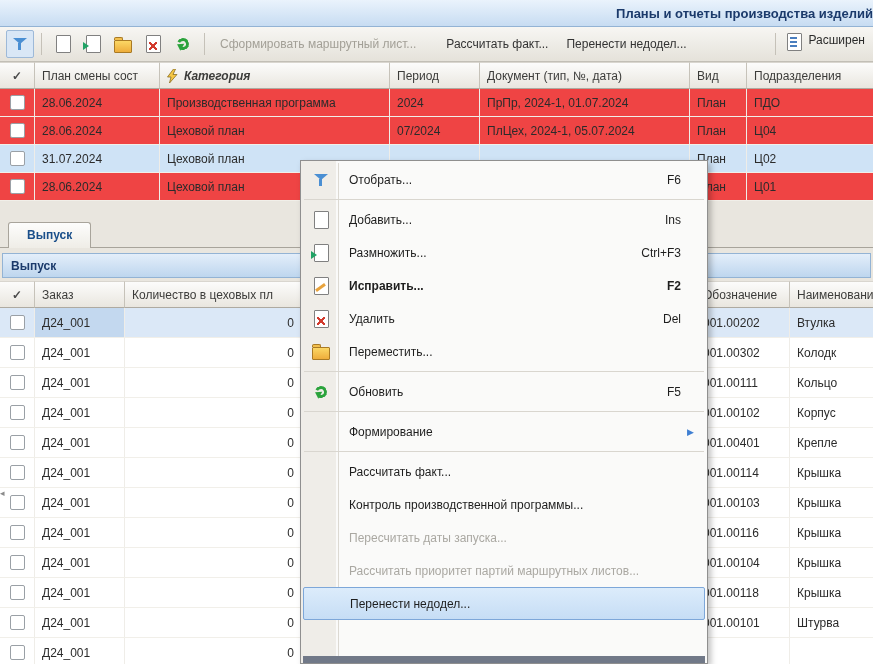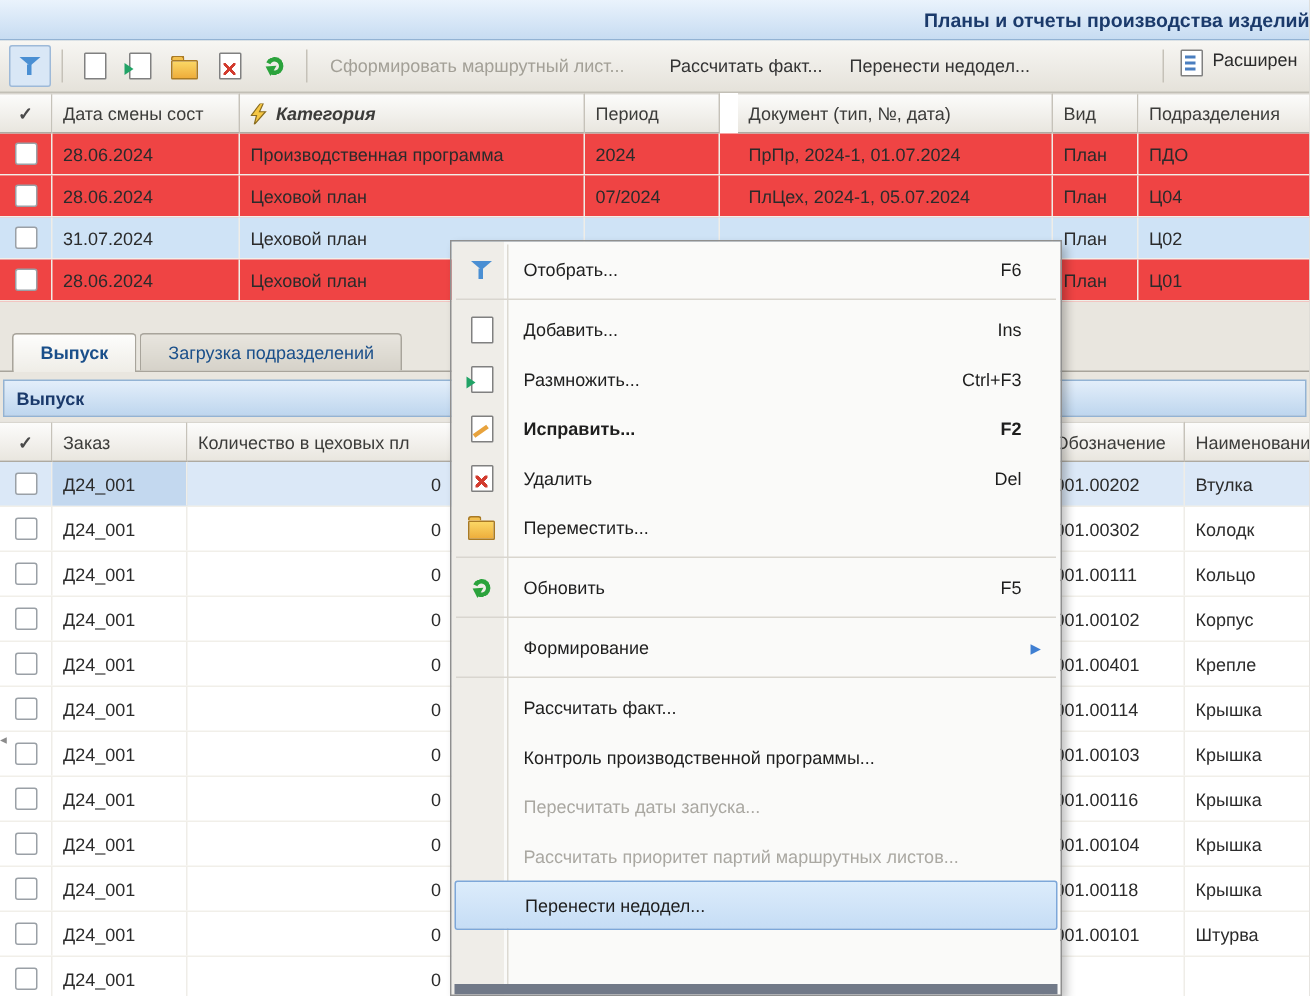--- a/index.html
+++ b/index.html
@@ -65,21 +65,21 @@
     border-right:1px solid #efede8;overflow:hidden;white-space:nowrap;}
   .cbcell{justify-content:center;padding:0;}
   .cb{width:13px;height:13px;background:#fff;border:1px solid #9aa0a6;border-radius:2px;flex:none;}
   .check{font-weight:bold;color:#4a4a4a;}
   .trow.selected{background:#cfe3f6;}
   .orow.selected{background:#dbe8f7;}
   .orow.selected .o-order{background:#c3d8ef;}
 
   
   .c-cb{width:35px;} .c-date{width:125px;} .c-cat{width:230px;} .c-per{width:90px;}
-  .c-doc{width:210px;margin-left:12px;} .c-kind{width:57px;} .c-div{flex:1;border-right:none;}
+  .c-doc{width:210px;} .c-kind{width:57px;} .c-div{flex:1;border-right:none;}
   .th.c-cat{font-weight:bold;font-style:italic;gap:6px;text-align:center;}
   .table1{top:62px;}
 
   
   .tabstrip{position:absolute;left:0;top:219px;width:100%;height:29px;box-sizing:border-box;
     display:flex;align-items:flex-end;padding-left:8px;border-bottom:1px solid #a8a49b;}
   .tab{box-sizing:border-box;border:1px solid #a8a49b;border-bottom:none;border-radius:3px 3px 0 0;
     padding:5px 18px;margin-right:2px;color:#1a4f8a;
     background:linear-gradient(#e8e5de,#d6d2c9);white-space:nowrap;}
   .tab.active{background:linear-gradient(#fdfdfc,#efede7);font-weight:bold;position:relative;top:1px;padding-bottom:6px;}
@@ -153,21 +153,21 @@
       <span>Расширен</span>
     </span>
   </div>
 
   <div class="grid table1">
     <div class="thead">
       <div class="th c-cb cbcell">
         <span class="check">✓</span>
       </div>
       <div class="th c-date">
-        <span>Дата смены сост</span>
+        <span>План смены сост</span>
       </div>
       <div class="th c-cat">
         <span class="bolt-icon"><svg width="11" height="14" viewBox="0 0 11 14">
               <path d="M6.5 0 L0.5 8 H4 L2.5 14 L10 5.5 H6 L8.5 0 Z" fill="#f6c744" stroke="#8a6d1f" stroke-width="0.8"></path>
             </svg></span>
         <span>Категория</span>
       </div>
       <div class="th c-per">
         <span>Период</span>
       </div>
@@ -224,21 +224,20 @@
     <div class="td c-per"></div>
     <div class="td c-doc"></div>
     <div class="td c-kind">План</div>
     <div class="td c-div">Ц01</div>
   </div>
       </div>
   </div>
 
   <div class="tabstrip">
       <div class="tab active">Выпуск</div>
-      <div class="tab">Загрузка подразделений</div>
     </div>
 
   <div class="section-hdr">
     <span>Выпуск</span>
   </div>
 
   <div class="grid table2">
     <div class="thead">
       <div class="th o-cb cbcell">
         <span class="check">✓</span>

